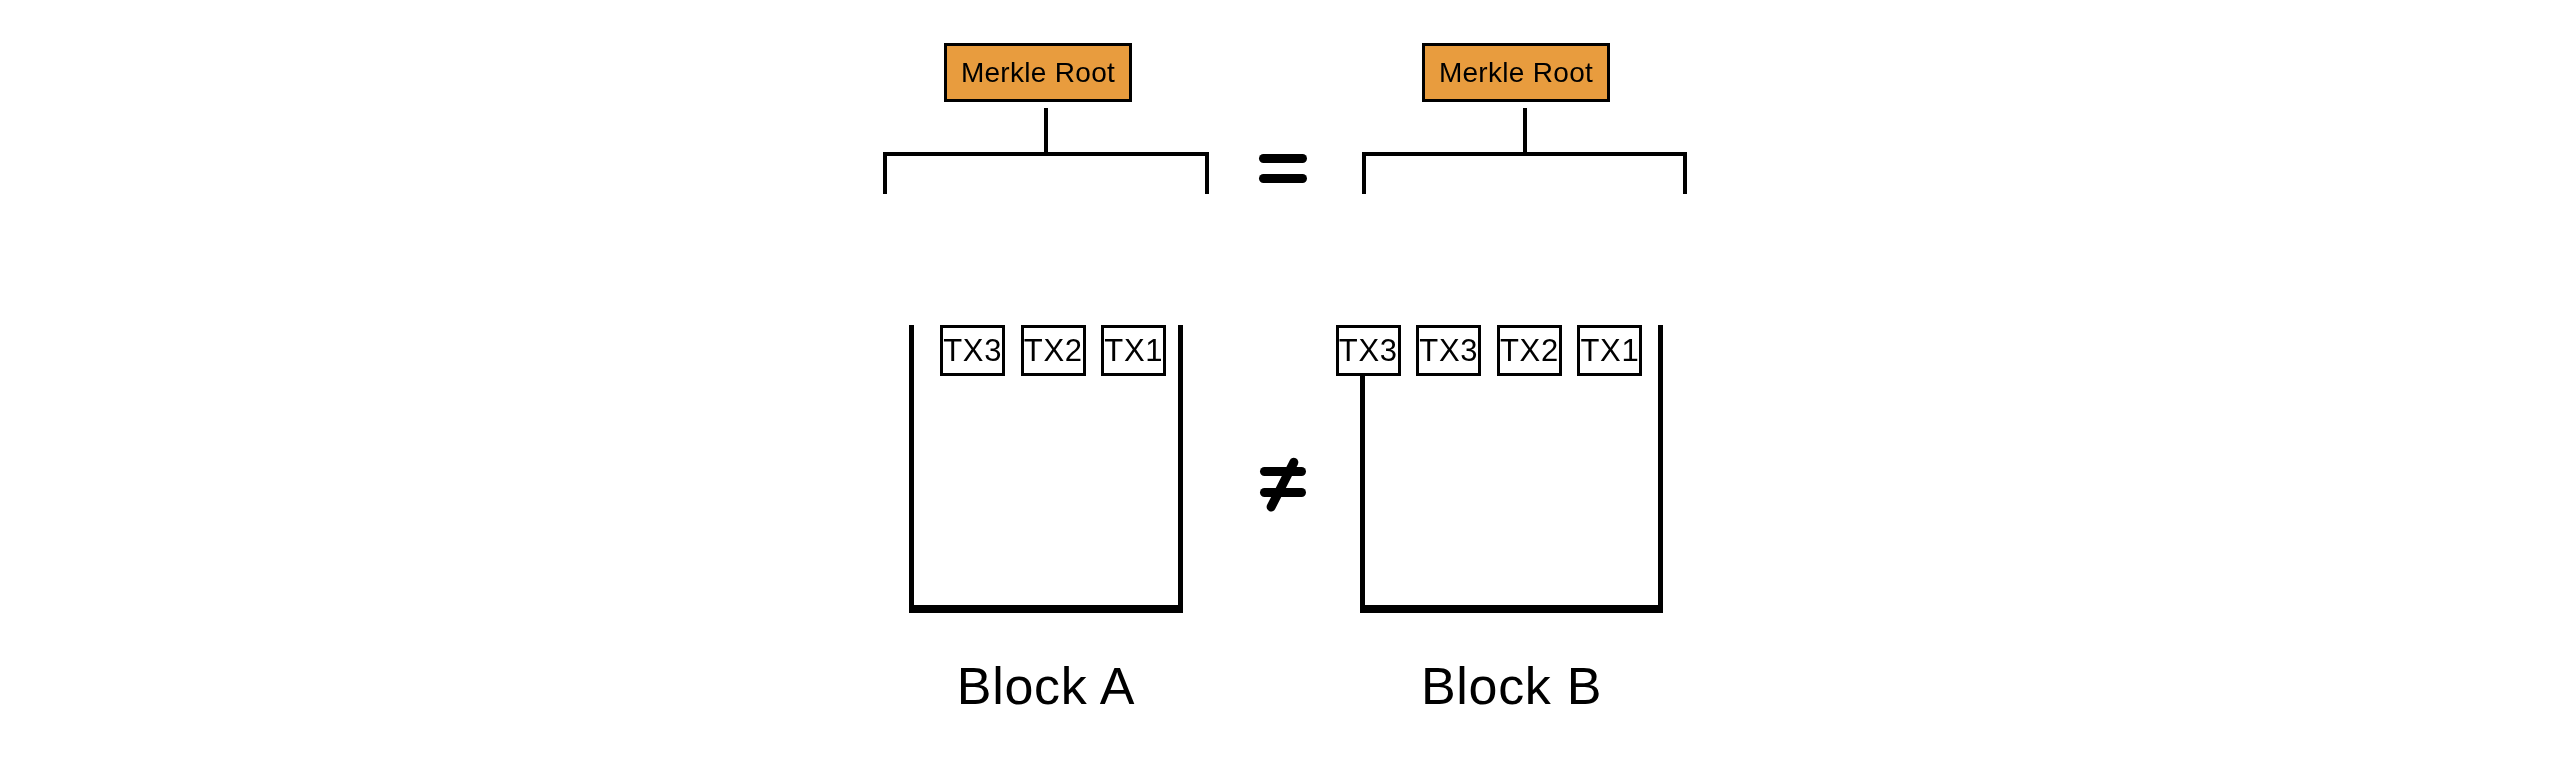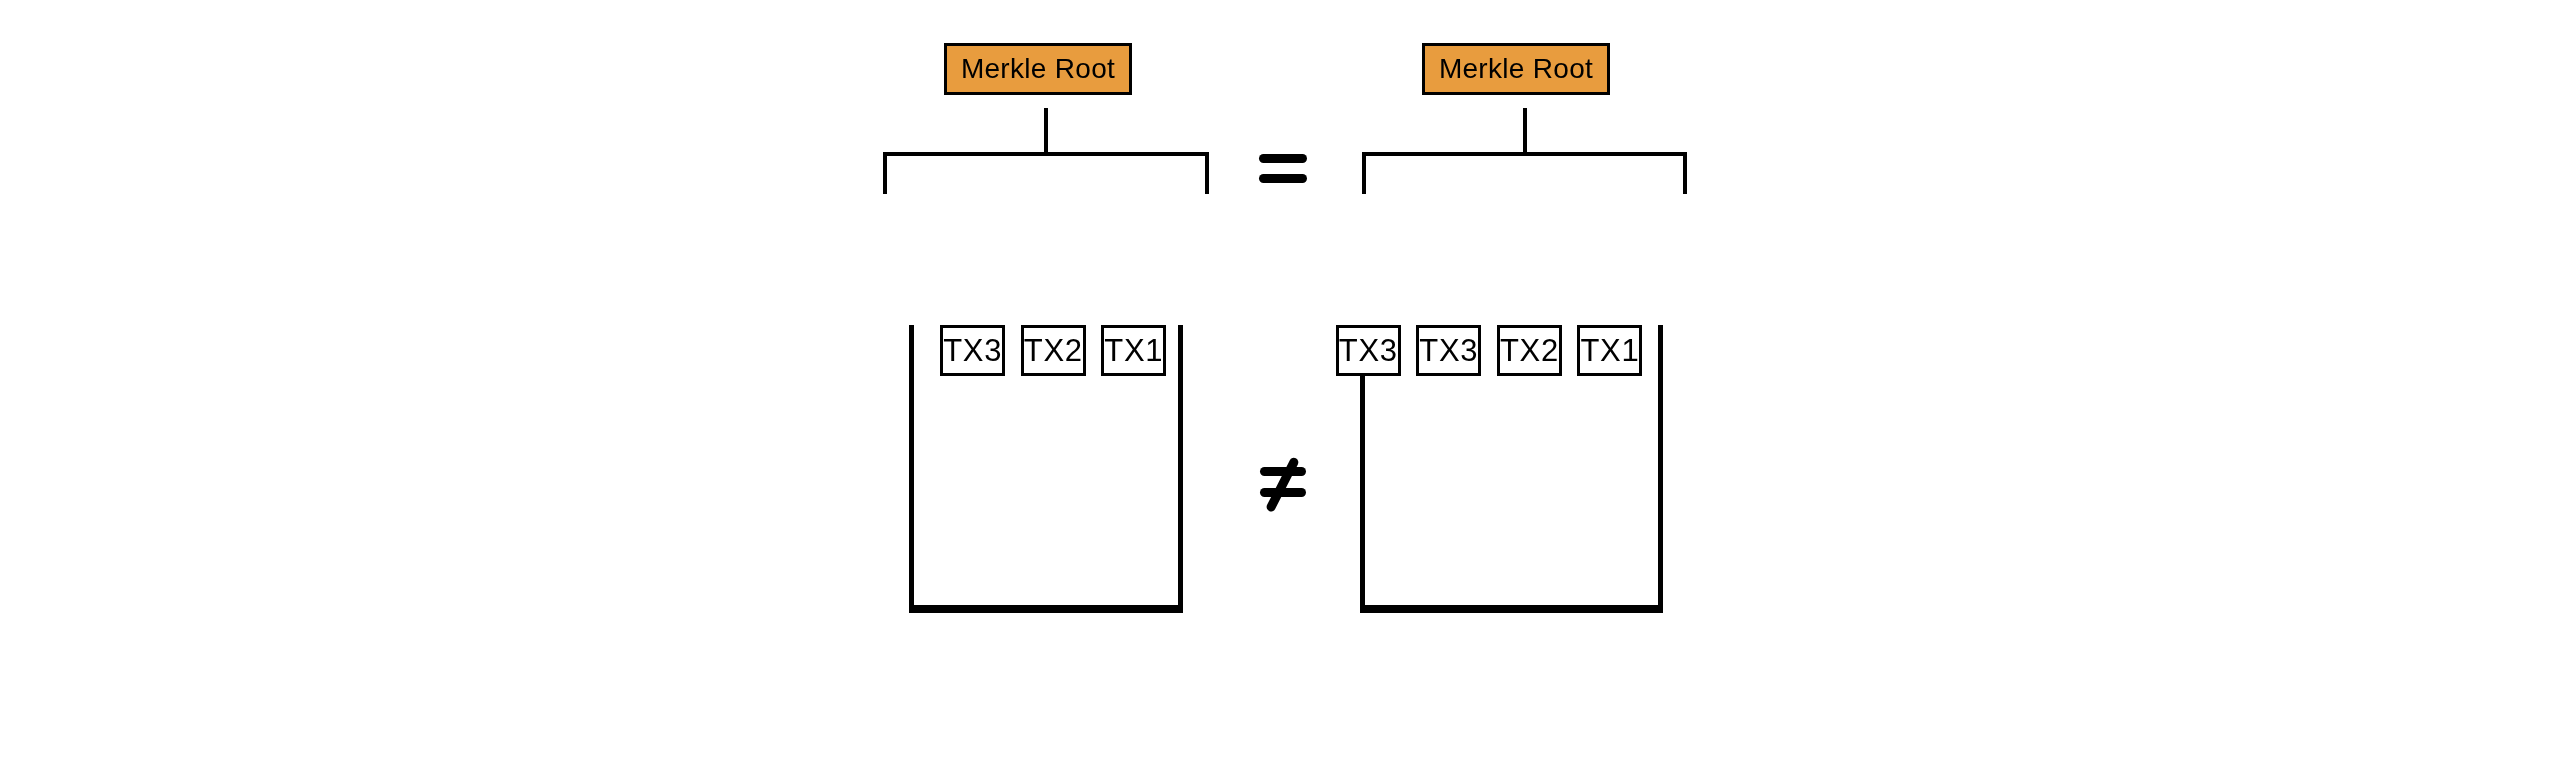--- a/index.html
+++ b/index.html
@@ -13,21 +13,21 @@
     position:relative;
     width:2576px;height:759px;
     background:var(--background);
     font-family:"Liberation Sans",sans-serif;
     color:var(--stroke);
     overflow:hidden;
   }
   
   .merkle-box{
     position:absolute;
-    width:188px;height:52px;
+    width:188px;height:59px;
     background:var(--root-fill);
     border:3.9px solid var(--stroke);
     box-sizing:border-box;
     display:flex;align-items:center;justify-content:center;
     font-size:28px;
     letter-spacing:0.3px;
   }
   .merkle-box.left{left:944px;top:43px;}
   .merkle-box.right{left:1422px;top:43px;}
   .line{position:absolute;background:var(--stroke);}
@@ -147,15 +147,17 @@
       <span>TX3</span>
     </div>
     <div class="tx-row">
       <span>TX2</span>
     </div>
     <div class="tx-row">
       <span>TX1</span>
     </div>
   </div>
 
+  <div class="block-label a">Block A</div>
+  <div class="block-label b">Block B</div>
 
 </div>
 
 
 </body></html>

